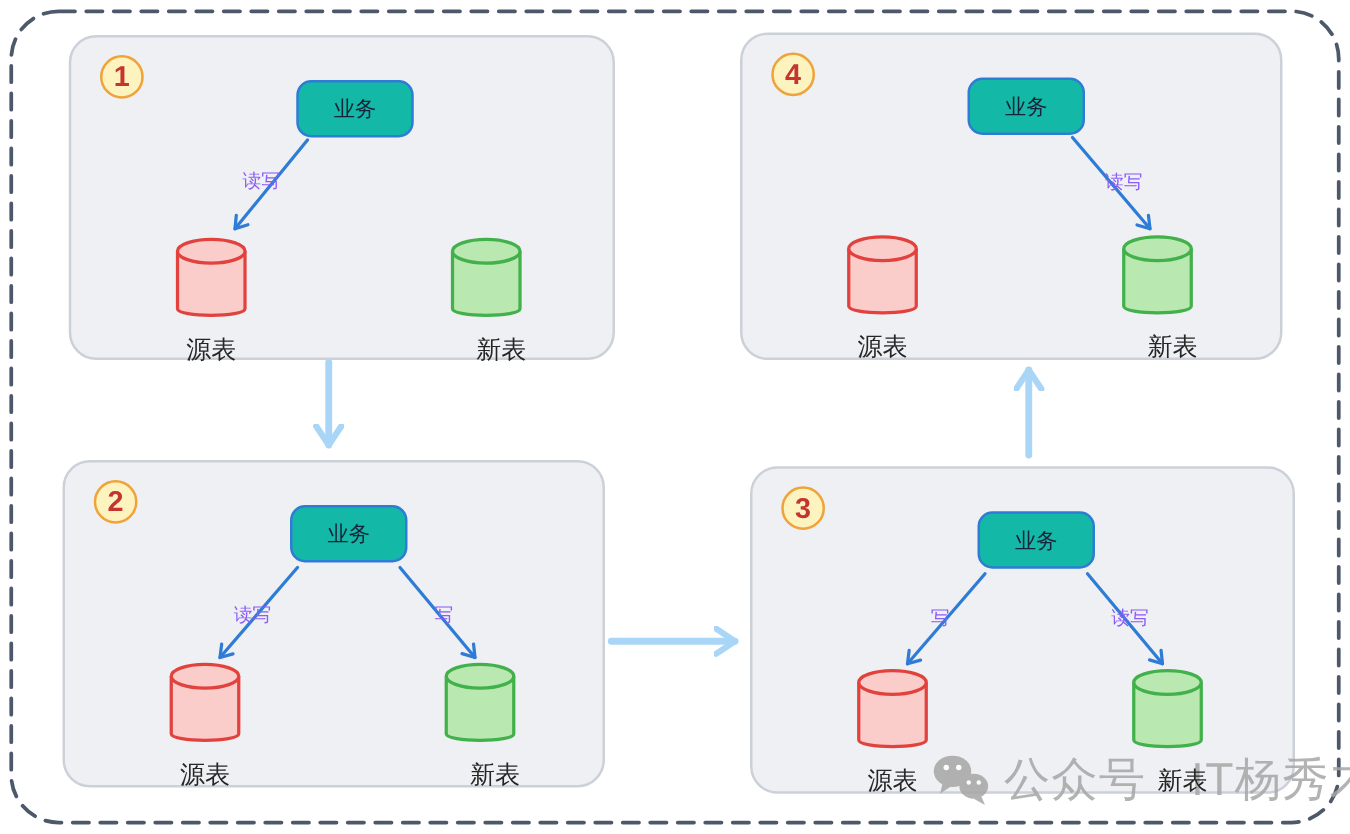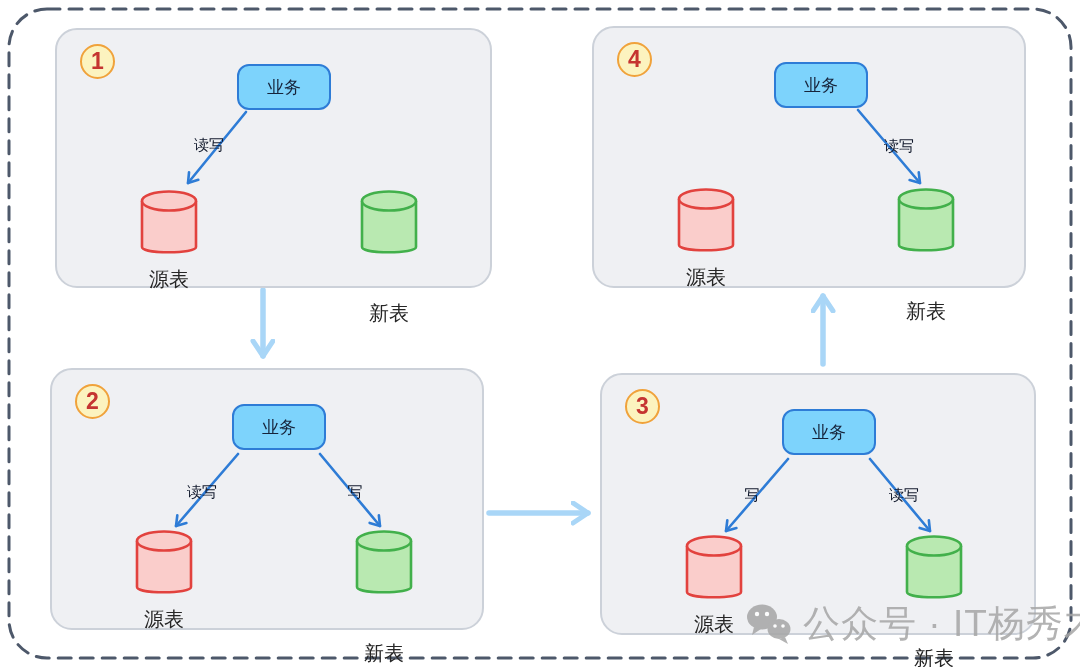--- a/index.html
+++ b/index.html
@@ -33,49 +33,49 @@
     background: #fcf3bf;
     border: 2.5px solid #f0a23b;
     color: #c53431;
     font-size: 23px; font-weight: bold;
     display: flex; align-items: center; justify-content: center;
     box-sizing: border-box; line-height: 1;
   }
   .biz {
     position: absolute; left: 180px; top: 34px;
     width: 94px; height: 46px;
-    background: #7dd3fc;
+    background: #14b8a6;
     border: 2.5px solid #2e7cd6;
     border-radius: 12px;
     display: flex; align-items: center; justify-content: center;
     font-size: 17px; color: #16233a; font-weight: 500;
     box-sizing: border-box;
   }
   .parrows {
     position: absolute; left: 0; top: 0;
     width: 100%; height: 100%;
     pointer-events: none;
   }
   .alabel {
     position: absolute;
     transform: translate(-50%, -50%);
-    font-size: 15px; color: #0f172a;
+    font-size: 15px; color: #8b5cf6;
     white-space: nowrap;
   }
   .cyl { position: absolute; top: 158px; width: 62px; height: 74px; }
   .cyl-red   { left: 81px; }
   .cyl-green { left: 301px; }
   .tlabel {
     position: absolute; top: 236px;
     width: 100px; text-align: center;
     font-size: 20px; color: #262626; font-weight: 500;
     z-index: 3;
   }
   .tlabel-red   { left: 62px; }
-  .tlabel-green { left: 282px; margin-top: 34px; }
+  .tlabel-green { left: 294px; }
 
   .watermark {
     position: absolute; left: 745px; top: 599px;
     z-index: 2;
     display: flex; align-items: center; gap: 10px;
     color: #a6a6a6; opacity: 0.85;
     font-size: 37px; letter-spacing: 1px;
     white-space: nowrap;
     pointer-events: none;
   }

